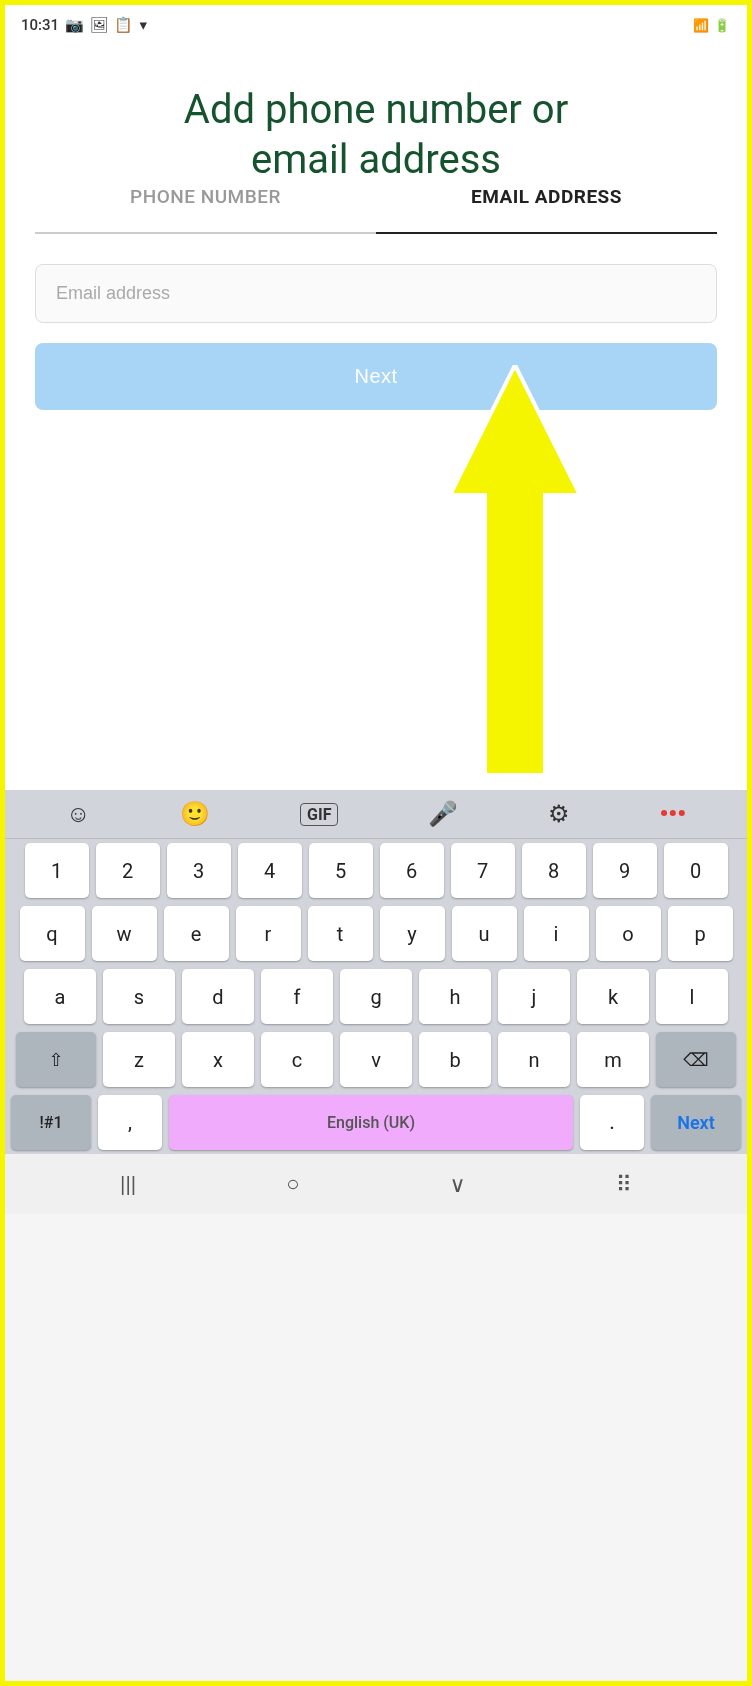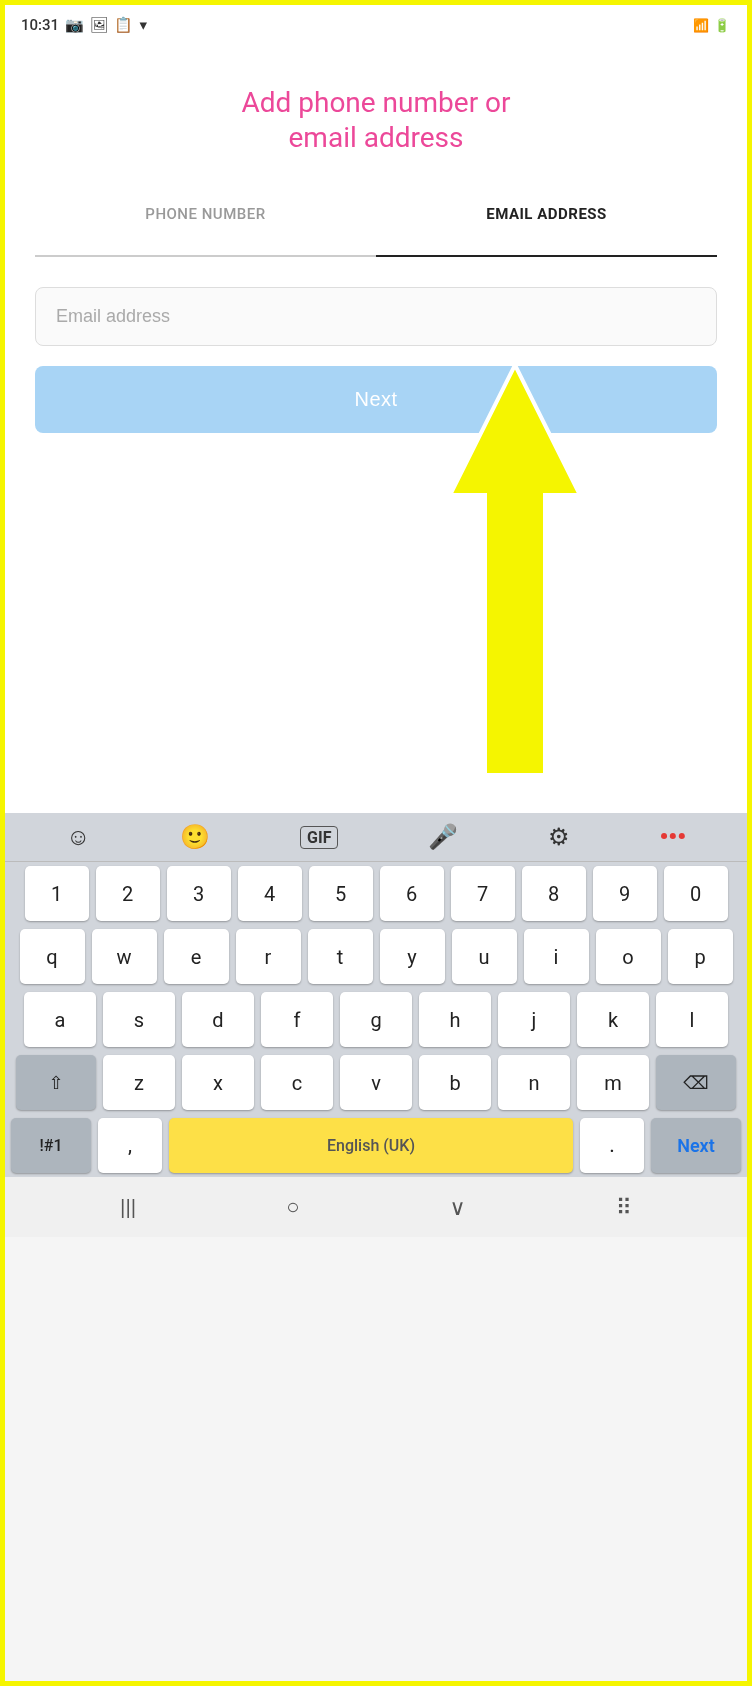--- a/index.html
+++ b/index.html
@@ -44,38 +44,37 @@
 
     
     .main-content {
       background: #fff;
       width: 100%;
       padding: 40px 30px 30px;
     }
 
     .page-title {
       text-align: center;
-      font-size: 28px;
+      font-size: 40px;
       font-weight: 400;
-      color: #ec4899;
+      color: #14532d;
       line-height: 1.25;
-      margin-bottom: 50px;
     }
 
     
     .tabs {
       display: flex;
       border-bottom: none;
       margin-bottom: 30px;
     }
     .tab {
       flex: 1;
       text-align: center;
-      padding-bottom: 32px;
-      font-size: 15px;
+      padding-bottom: 24px;
+      font-size: 19px;
       font-weight: 500;
       letter-spacing: 0.5px;
       cursor: pointer;
       border-bottom: 2px solid #ccc;
       color: #999;
     }
     .tab.active {
       color: #222;
       border-bottom: 2.5px solid #222;
       font-weight: 700;
@@ -193,21 +192,21 @@
       cursor: pointer;
       font-size: 18px;
       color: #222;
       font-weight: 500;
       height: 55px;
     }
     .shift-key { width: 80px; background: #adb5bd; }
     .backspace-key { width: 80px; background: #adb5bd; }
     .sym-key { width: 80px; background: #adb5bd; font-size: 16px; }
     .comma-key { width: 64px; background: #fff; }
-    .space-key { flex: 1; background: #fde047; font-size: 16px; color: #555; }
+    .space-key { flex: 1; background: #f0abfc; font-size: 16px; color: #555; }
     .period-key { width: 64px; background: #fff; }
     .enter-key { width: 90px; background: #adb5bd; color: #1a73e8; font-size: 18px; font-weight: 600; }
 
     
     .nav-bar {
       width: 100%;
       height: 60px;
       background: #f0f0f0;
       display: flex;
       align-items: center;

